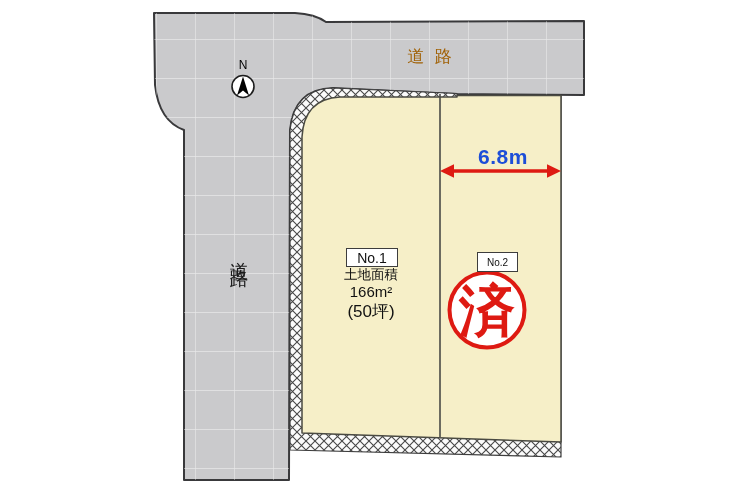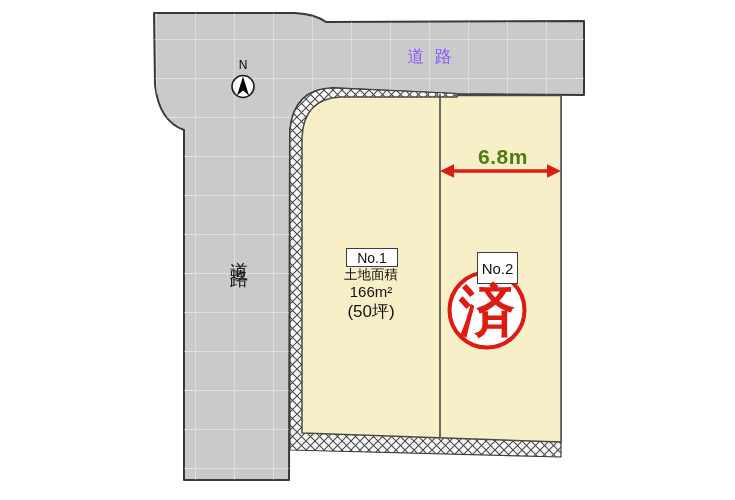--- a/index.html
+++ b/index.html
@@ -4,52 +4,52 @@
 <style>
   html,body{margin:0;padding:0;background:#ffffff;}
   .stage{
     position:relative;width:735px;height:500px;background:#ffffff;overflow:hidden;
     font-family:"Liberation Sans","DejaVu Sans",sans-serif;color:#141414;
   }
   .stage svg{position:absolute;left:0;top:0;}
   .lbl{position:absolute;white-space:nowrap;}
   .road-label-top{
     left:431px;top:45px;transform:translateX(-50%);
-    font-size:17px;letter-spacing:3px;color:#8b5cf6;
+    font-size:17px;letter-spacing:3px;color:#a16207;
   }
   .road-label-left{
     left:226px;top:247px;
     writing-mode:vertical-rl;text-orientation:upright;
     font-size:19px;letter-spacing:7px;color:#1b1b1b;
   }
   .compass-n{
     left:243px;top:58px;transform:translateX(-50%);
     font-size:12px;color:#000;
   }
   .num-badge{
     position:absolute;display:flex;align-items:center;justify-content:center;
     background:#ffffff;border:1px solid #3d3d3d;color:#111;
     box-sizing:border-box;
   }
   .badge-no1{left:346px;top:248px;width:52px;height:19px;font-size:14px;}
-  .badge-no2{left:477px;top:252px;width:41px;height:32px;font-size:15px;}
+  .badge-no2{left:477px;top:252px;width:41px;height:20px;font-size:10px;}
   .area-info{
     left:371px;top:267px;transform:translateX(-50%);
     text-align:center;font-weight:normal;color:#111;line-height:1.22;
   }
   .area-title{font-size:13.5px;display:block;}
   .area-sqm{font-size:15px;display:block;}
   .area-tsubo{font-size:17px;display:block;}
   .sold-char{
     left:487px;top:311px;transform:translate(-50%,-50%);
     font-size:56px;font-weight:bold;color:#de1a12;line-height:1;
   }
   .dim-label{
     left:503px;top:145px;transform:translateX(-50%);
-    font-size:21px;font-weight:bold;color:#4d7c0f;letter-spacing:0.5px;
+    font-size:21px;font-weight:bold;color:#1d4ed8;letter-spacing:0.5px;
   }
 </style>
 </head>
 <body>
 
 <div class="stage">
 
   <svg width="735" height="500" viewBox="0 0 735 500">
     <defs>
       <pattern id="roadGrid" width="39" height="39" patternUnits="userSpaceOnUse">

